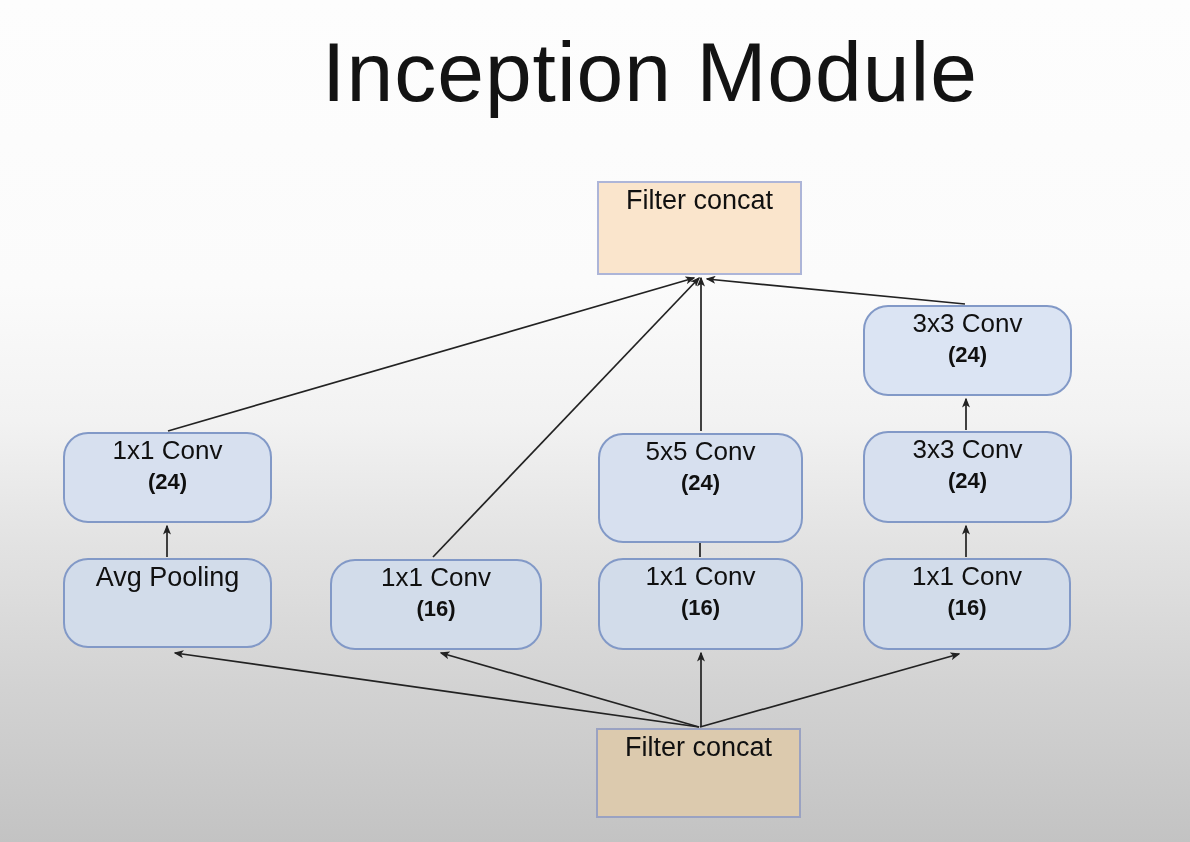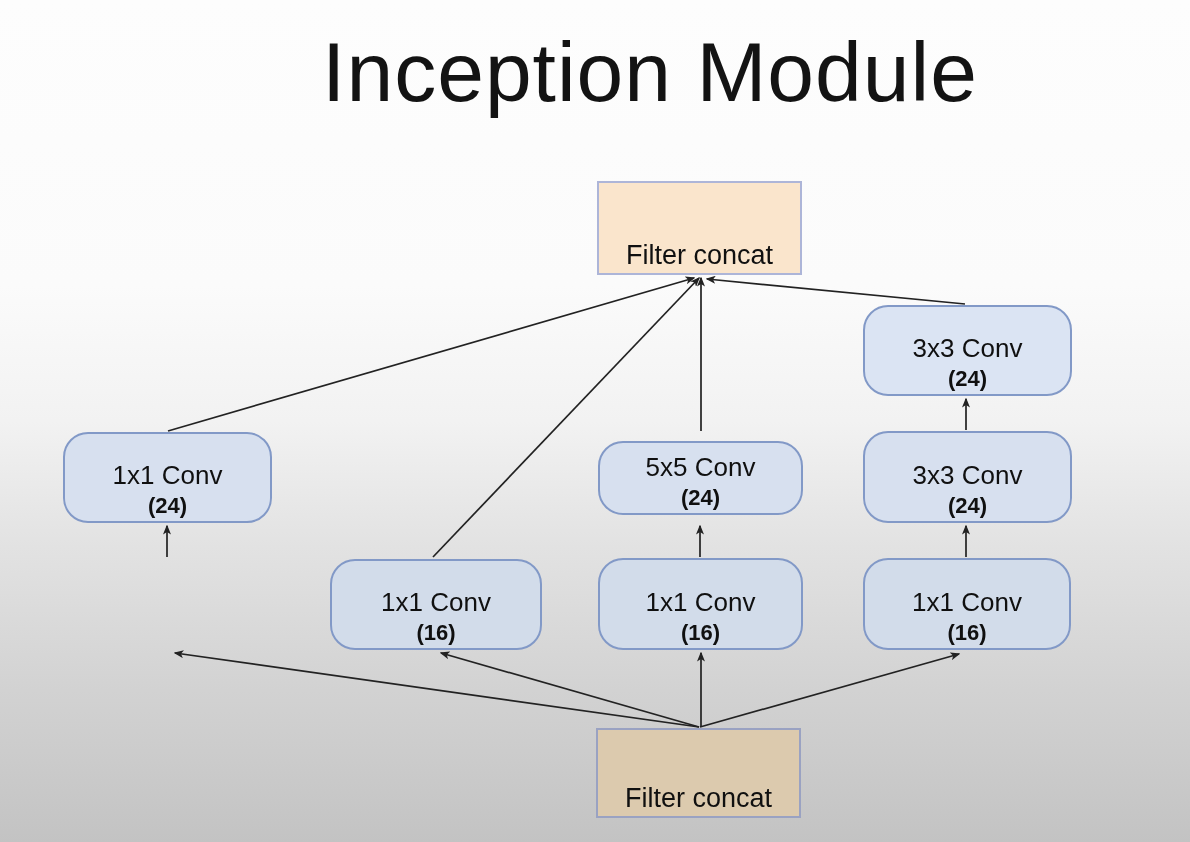--- a/index.html
+++ b/index.html
@@ -48,21 +48,21 @@
   svg.edges-layer line {
     stroke: var(--arrow-color, #222);
     stroke-width: 1.7;
   }
   .node {
     position: absolute;
     box-sizing: border-box;
     display: flex;
     flex-direction: column;
     align-items: center;
-    justify-content: flex-end;
+    justify-content: flex-start;
     text-align: center;
     color: #101010;
     border: 2px solid;
     line-height: 1.3;
   }
   .node .label { font-size: 26px; }
   .node .sub   { font-size: 22px; font-weight: 700; }
   .node.blue {
     background: var(--box-blue, #dbe4f3);
     border-color: var(--box-blue-border, #8299c7);
@@ -114,30 +114,33 @@
   <div class="node blue" style="left:863px; top:305px; width:209px; height:91px;">
     <span class="label">3x3 Conv</span>
     <span class="sub">(24)</span>
   </div>
 
   <div class="node blue row-mid" style="left:63px; top:432px; width:209px; height:91px;">
     <span class="label">1x1 Conv</span>
     <span class="sub">(24)</span>
   </div>
 
-  <div class="node blue row-mid" style="left:598px; top:433px; width:205px; height:74px;margin-top:8px;">
+  <div class="node blue row-mid" style="left:598px; top:433px; width:205px; height:110px;">
     <span class="label">5x5 Conv</span>
     <span class="sub">(24)</span>
   </div>
 
   <div class="node blue row-mid" style="left:863px; top:431px; width:209px; height:92px;">
     <span class="label">3x3 Conv</span>
     <span class="sub">(24)</span>
   </div>
 
+  <div class="node blue row-low single" style="left:63px; top:558px; width:209px; height:90px;">
+    <span class="label">Avg Pooling</span>
+  </div>
 
   <div class="node blue row-low" style="left:330px; top:559px; width:212px; height:91px;">
     <span class="label">1x1 Conv</span>
     <span class="sub">(16)</span>
   </div>
 
   <div class="node blue row-low" style="left:598px; top:558px; width:205px; height:92px;">
     <span class="label">1x1 Conv</span>
     <span class="sub">(16)</span>
   </div>

